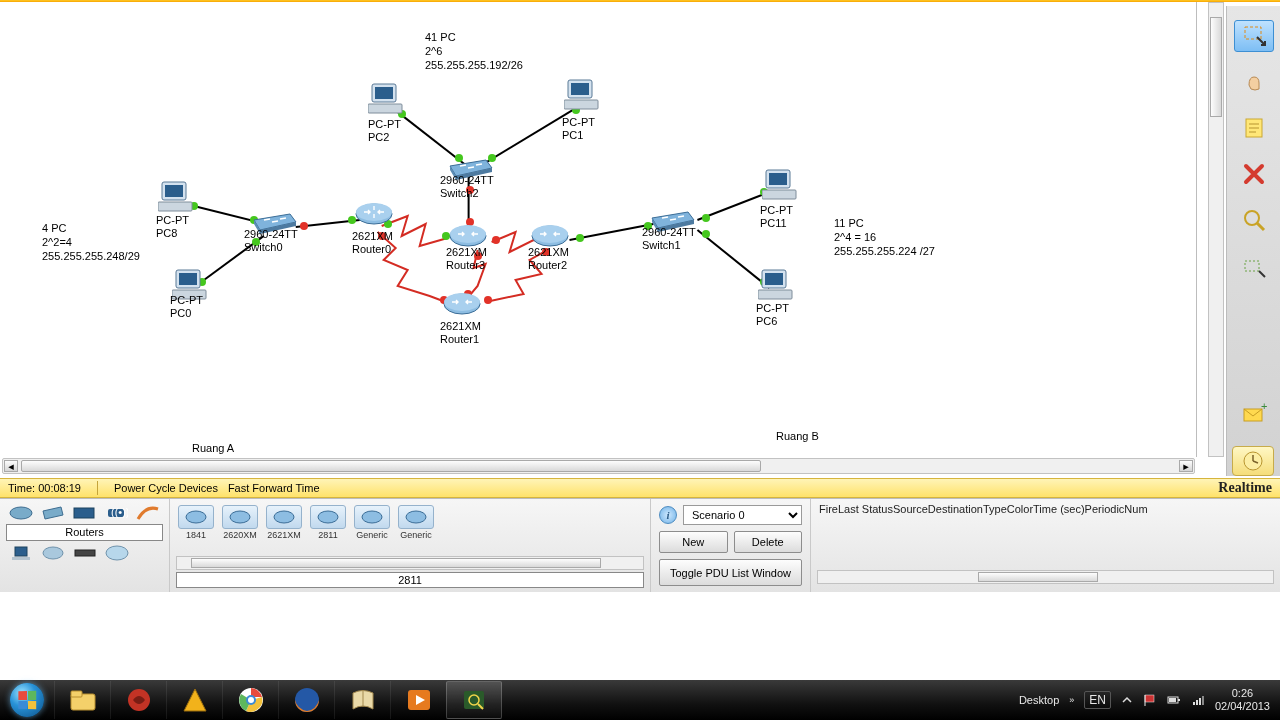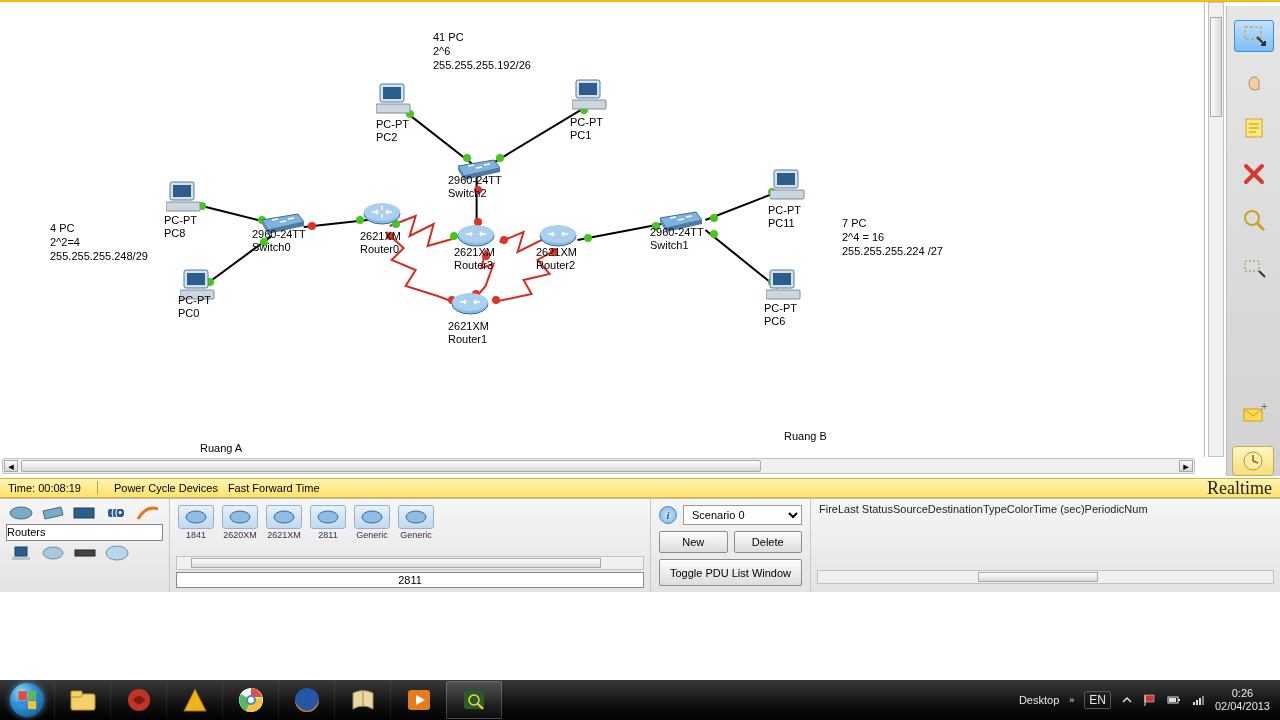--- a/index.html
+++ b/index.html
@@ -5,21 +5,21 @@
 * { margin:0; padding:0; box-sizing:border-box; font-family:Tahoma,Arial,sans-serif; font-size:11px; }
 html,body { width:1280px; height:720px; overflow:hidden; background:#fff; }
 .app { position:relative; width:100%; height:100%; }
 
 
 .topbar { position:absolute; top:0; left:0; right:0; height:2px; background:linear-gradient(#ffc928,#f7a500); }
 .logical-tool { position:absolute; top:2px; left:14px; width:56px; height:36px; background:linear-gradient(#fffbe3,#f2e3a0); border:1px solid #c7a94a; border-radius:4px; display:flex; align-items:center; justify-content:center; }
 .logical-tool svg { width:38px; height:26px; }
 
 
-.workspace { position:absolute; top:2px; left:8px; width:1197px; height:455px; background:#fff; border-right:1px solid #bdbdbd; }
+.workspace { position:absolute; top:2px; left:0; width:1197px; height:455px; background:#fff; border-right:1px solid #bdbdbd; }
 .canvas { position:absolute; top:0; left:0; right:0; bottom:0; }
 .note { position:absolute; font-size:11px; line-height:14px; background:rgba(255,255,255,.6); }
 .device-label { position:absolute; font-size:11px; text-align:left; line-height:13px; color:#000; }
 .area-label { position:absolute; font-size:11px; }
 
 
 .pc, .switch, .router { position:absolute; }
 .pc svg { width:36px; height:34px; }
 .switch svg { width:46px; height:24px; }
 .router svg { width:40px; height:28px; }
@@ -41,29 +41,29 @@
 .righttools { position:absolute; top:6px; right:0; width:54px; height:470px; background:linear-gradient(#e6e6e6,#d2d2d2); border-left:1px solid #bcbcbc; display:flex; flex-direction:column; align-items:center; gap:14px; padding-top:14px; }
 .rtbtn { width:40px; height:32px; display:flex; align-items:center; justify-content:center; border-radius:3px; }
 .rtbtn.active { background:linear-gradient(#bfe2ff,#7dbef4); border:1px solid #3d8fd3; }
 .rtbtn svg { width:26px; height:26px; }
 
 
 .simbar { position:absolute; left:0; right:0; top:478px; height:20px; background:linear-gradient(#fff4b7,#ffe26a); border-top:1px solid #d6b53d; border-bottom:1px solid #d6b53d; display:flex; align-items:center; padding:0 8px; gap:10px; }
 .simbar .time { font-size:11px; }
 .simbar .sep { width:1px; height:14px; background:#c5a43a; margin:0 6px; }
 .simbar .link { color:#000; cursor:pointer; }
-.simbar .realtime { margin-left:auto; font-family:Georgia,serif; font-weight:normal; font-size:18px; color:#222; }
+.simbar .realtime { margin-left:auto; font-family:Georgia,serif; font-weight:bold; font-size:14px; color:#222; }
 
 
 .palette { position:absolute; left:0; right:0; top:498px; height:94px; background:linear-gradient(#f6f6f6,#e3e3e3); border-top:1px solid #bcbcbc; display:flex; }
 .palette .left { width:170px; border-right:1px solid #c9c9c9; display:flex; flex-direction:column; }
 .cat-row { display:flex; gap:6px; padding:6px 8px 2px; }
 .cat-ic { width:26px; height:16px; display:flex; align-items:center; justify-content:center; }
 .cat-ic svg { width:24px; height:16px; }
-.cat-label { margin:1px 6px 2px; border:1px solid #888; background:#fff; font-size:11px; line-height:15px; }
+.cat-label { margin:1px 6px 2px; border:1px solid #888; background:#fff; text-align:center; font-size:11px; line-height:15px; }
 .cat-row2 { display:flex; gap:6px; padding:2px 8px 4px; }
 
 .palette .mid { flex:1; position:relative; padding:6px 8px 2px; }
 .devrow { display:flex; gap:8px; }
 .devitem { width:36px; display:flex; flex-direction:column; align-items:center; gap:1px; }
 .devitem .ic { width:36px; height:24px; background:linear-gradient(#e7f2fb,#c1d9ee); border:1px solid #95b2cc; border-radius:3px; display:flex; align-items:center; justify-content:center; }
 .devitem .lbl { font-size:9px; color:#333; }
 .mid .hscrollp { position:absolute; left:6px; right:6px; bottom:22px; height:14px; background:#f0f0f0; border:1px solid #c2c2c2; }
 .mid .hscrollp .th { position:absolute; left:14px; top:1px; height:10px; width:410px; background:linear-gradient(#fdfdfd,#d9d9d9); border:1px solid #a9a9a9; }
 .mid .selname { position:absolute; left:6px; right:6px; bottom:4px; border:1px solid #888; background:#fff; text-align:center; line-height:14px; font-size:11px; }
@@ -165,21 +165,21 @@
       <div class="dot r" style="left:542px;top:246px"></div>
       <div class="dot r" style="left:484px;top:294px"></div>
 
       <div class="note" style="left:425px;top:28px">
         <span>41 PC</span><br><span>2^6</span><br><span>255.255.255.192/26</span>
       </div>
       <div class="note" style="left:42px;top:219px">
         <span>4 PC</span><br><span>2^2=4</span><br><span>255.255.255.248/29</span>
       </div>
       <div class="note" style="left:834px;top:214px">
-        <span>7 PC</span><br><span>2^4 = 16</span><br><span>255.255.255.224 /27</span>
+        <span>11 PC</span><br><span>2^4 = 16</span><br><span>255.255.255.224 /27</span>
       </div>
       <div class="area-label" style="left:192px;top:440px">Ruang A</div>
       <div class="area-label" style="left:776px;top:428px">Ruang B</div>
 
       <div class="pc" style="left:368px;top:80px">
         <svg viewBox="0 0 36 34">
             <rect x="4" y="2" width="24" height="18" rx="2" fill="#d4e2ef" stroke="#5a7a96"></rect>
             <rect x="7" y="5" width="18" height="12" fill="#2b5e8c"></rect>
             <rect x="0" y="22" width="34" height="9" rx="1" fill="#cbd6df" stroke="#7e8d9a"></rect>
           </svg>

